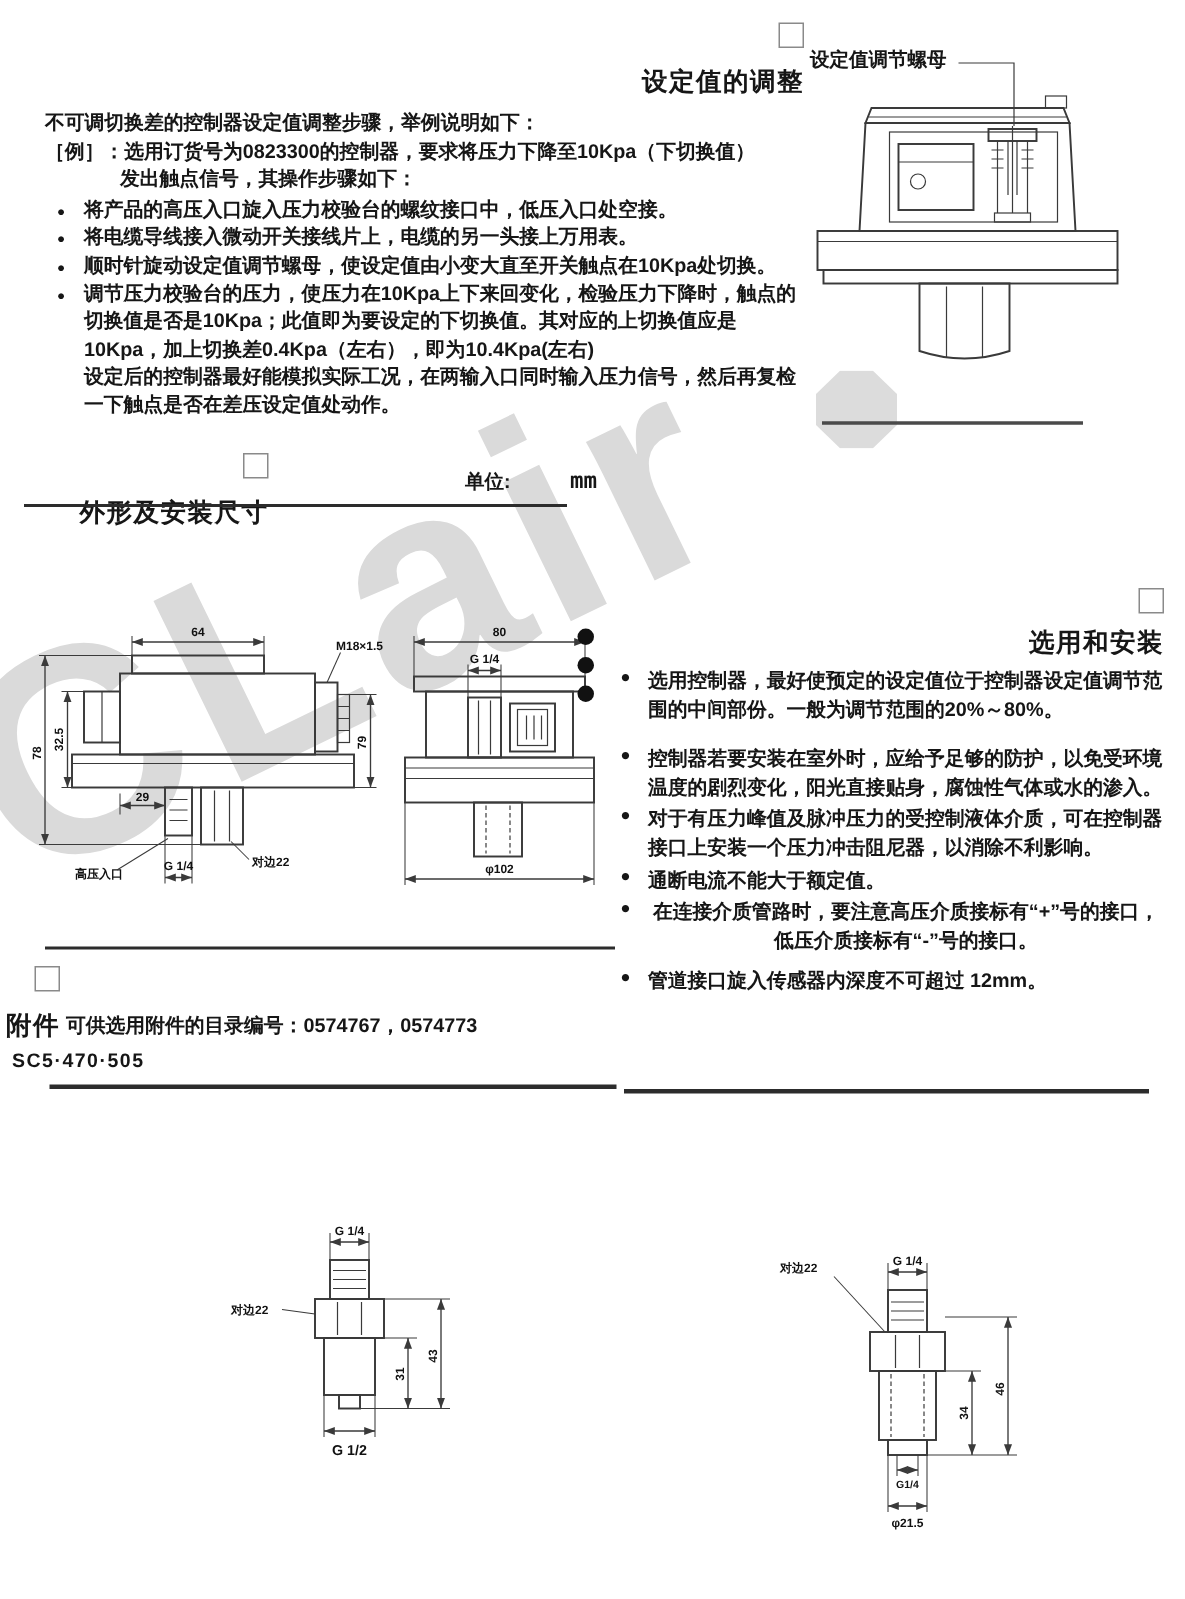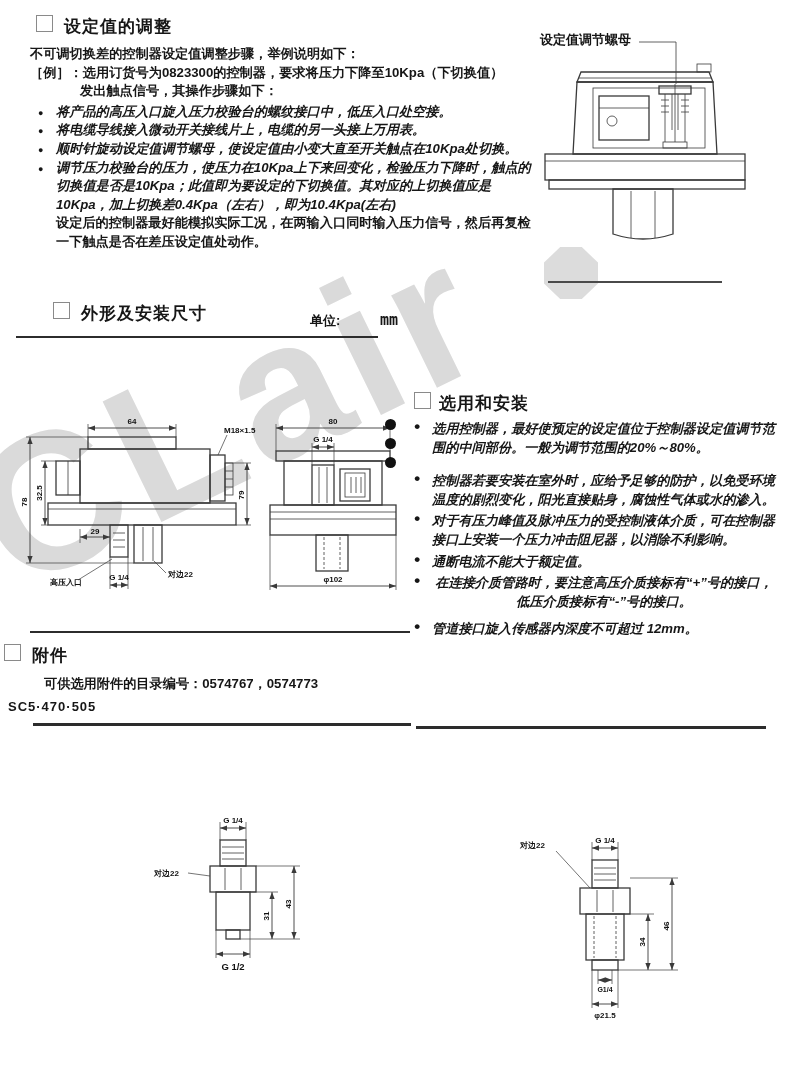--- a/index.html
+++ b/index.html
@@ -14,26 +14,26 @@
     font-size:195px; font-weight:bold; color:#dadada; letter-spacing:8px;
     transform:rotate(-26deg); transform-origin:0 100%; white-space:nowrap;
     user-select:none;
   }
   .octagon {
     position:absolute; left:544px; top:247px; width:54px; height:52px; z-index:0;
     background:#dcdcdc;
     clip-path:polygon(30% 0,70% 0,100% 30%,100% 70%,70% 100%,30% 100%,0 70%,0 30%);
   }
   
-  .sec-header { display:flex; align-items:flex-start; gap:11px; }
+  .sec-header { display:flex; align-items:flex-end; gap:11px;flex-direction:column; }
   .sec-header .title { font-weight:bold; font-size:17px; letter-spacing:1px; }
   .checkbox { width:15px; height:15px; border:1.6px solid #8a8a8a; background:#fff; flex:0 0 auto; }
   
   .txt { font-size:13.2px; line-height:18.6px; font-weight:600; }
-  .dotlist { list-style:none; margin:2px 0 0 0; padding:0;font-style:italic; }
+  .dotlist { list-style:none; margin:2px 0 0 0; padding:0; }
   .dotlist li { position:relative; padding-left:18px; font-size:13.2px; line-height:18.6px; font-weight:600; }
   .dotlist li::before { content:"●"; position:absolute; left:0; top:1px; font-size:9px; }
   .dotlist.small li::before { content:"•"; font-size:17px; top:-2px; }
   .rule { position:absolute; background:#2c2c2c; z-index:1; }
   .abs { position:absolute; z-index:1; }
   
   .ln    { fill:none; stroke:#3a3a3a; stroke-width:1.3; }
   .thin  { fill:none; stroke:#3a3a3a; stroke-width:0.8; }
   .dash  { fill:none; stroke:#3a3a3a; stroke-width:0.8; stroke-dasharray:3 2; }
   .dim   { fill:none; stroke:#3a3a3a; stroke-width:0.9;

